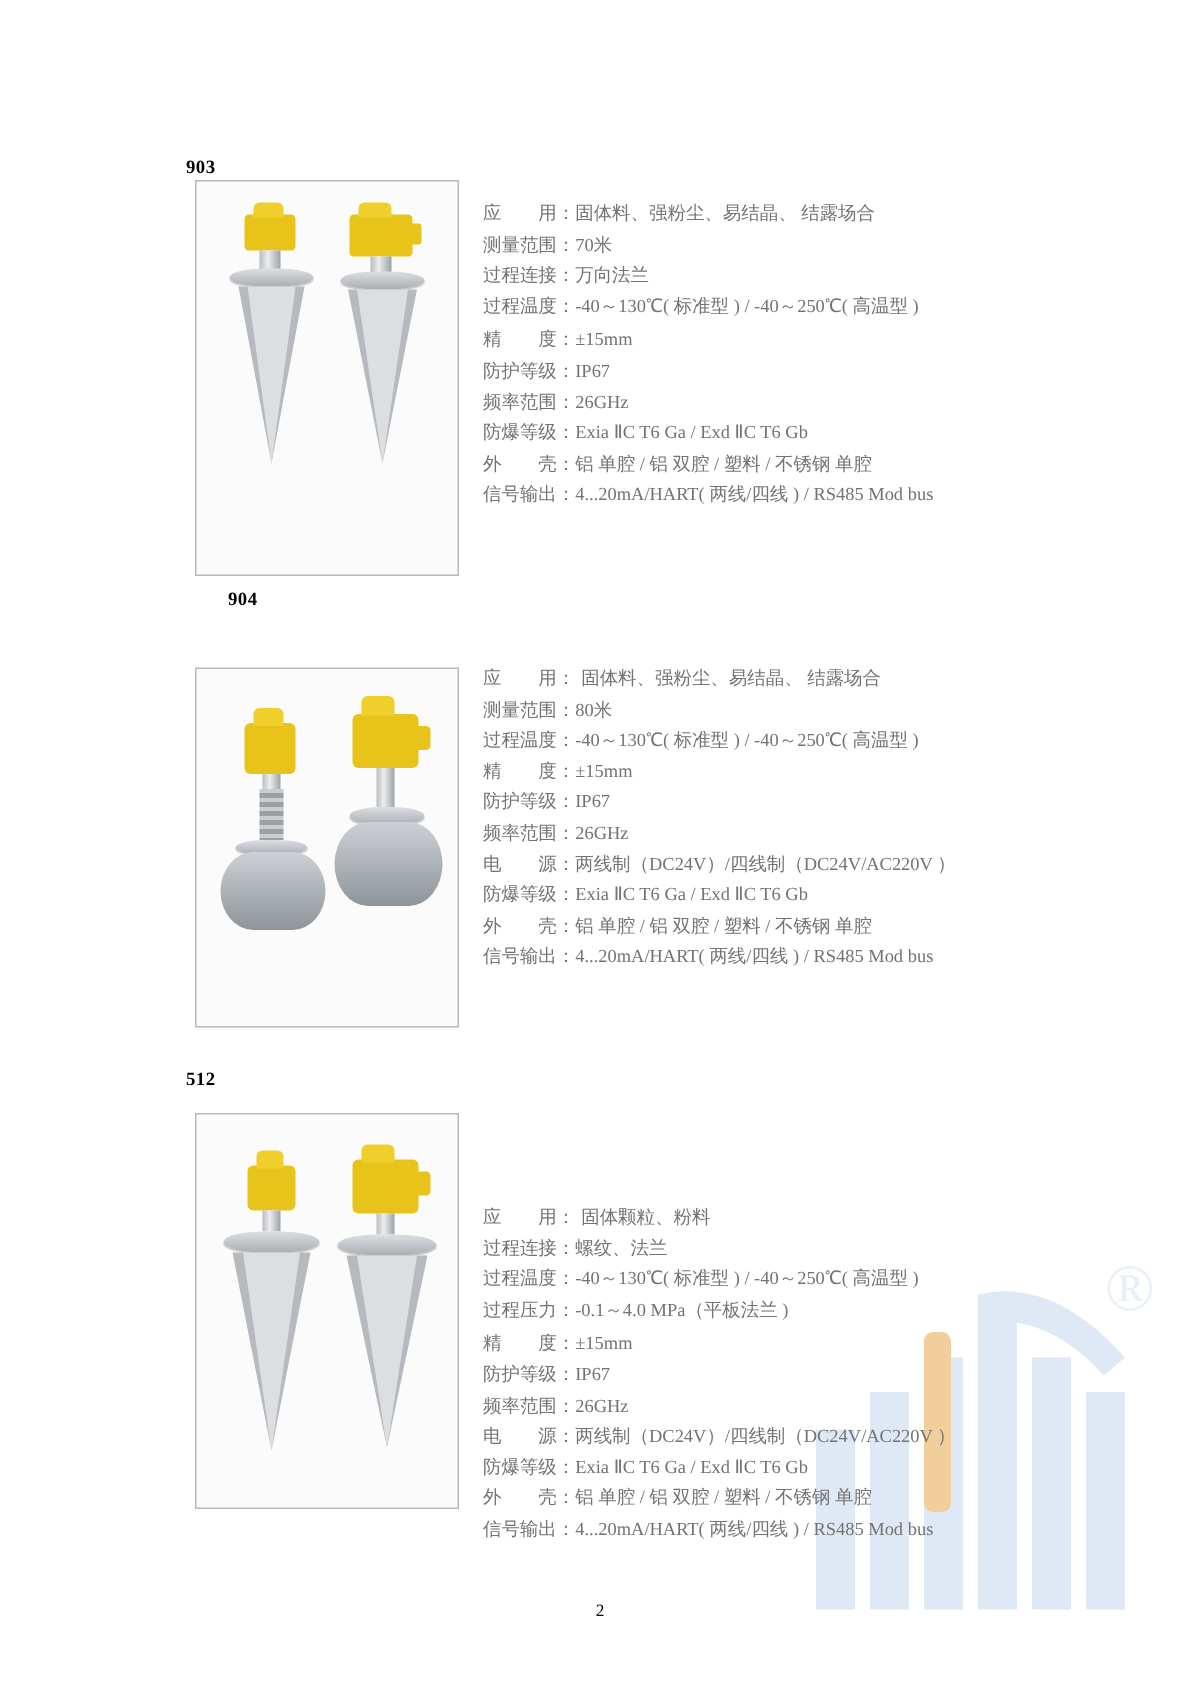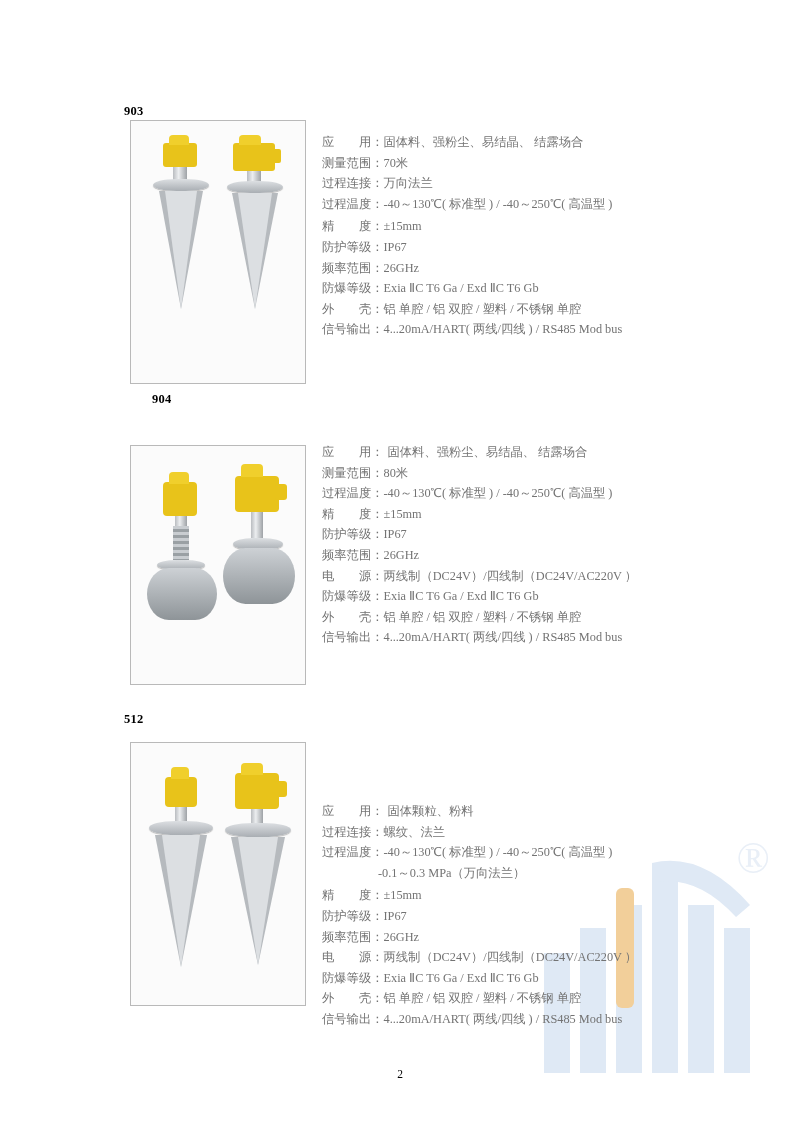--- a/index.html
+++ b/index.html
@@ -243,21 +243,21 @@
         <div class="flange" style="left:6px; top:60px; width:66px; height:14px;"></div>
         <div class="cone" style="left:12px; top:74px; border-left:27px solid transparent; border-right:27px solid transparent; border-top:128px solid #b6babe;"></div>
         <div class="cone" style="left:19px; top:74px; border-left:20px solid transparent; border-right:20px solid transparent; border-top:128px solid #dcdfe2;"></div>
       </div>
     </div>
 
     <div class="spec" style="left:322px; top:758px; width:470px;margin-top:43px;">
       <div class="row"><span class="lbl">应　　用：</span><span class="val" style="padding-left:4px;">固体颗粒、粉料</span></div>
       <div class="row"><span class="lbl">过程连接：</span><span class="val">螺纹、法兰</span></div>
       <div class="row"><span class="lbl">过程温度：</span><span class="val">-40～130℃( 标准型 ) /  -40～250℃( 高温型 )</span></div>
-      <div class="row"><span class="indent" style="width:56px;"></span><span class="val">-0.1～0.3 MPa（万向法兰）</span></div>
+      <div class="row"><span class="lbl">过程压力：</span><span class="val">-0.1～4.0 MPa（平板法兰 )</span></div>
       <div class="row" style="margin-top:2px;"><span class="lbl">精　　度：</span><span class="val">±15mm</span></div>
       <div class="row"><span class="lbl">防护等级：</span><span class="val">IP67</span></div>
       <div class="row"><span class="lbl">频率范围：</span><span class="val">26GHz</span></div>
       <div class="row"><span class="lbl">电　　源：</span><span class="val">两线制（DC24V）/四线制（DC24V/AC220V ）</span></div>
       <div class="row"><span class="lbl">防爆等级：</span><span class="val">Exia ⅡC T6 Ga / Exd  ⅡC T6 Gb</span></div>
       <div class="row"><span class="lbl">外　　壳：</span><span class="val">铝 单腔 / 铝 双腔 / 塑料 / 不锈钢 单腔</span></div>
       <div class="row"><span class="lbl">信号输出：</span><span class="val">4...20mA/HART( 两线/四线 ) / RS485  Mod bus</span></div>
     </div>
   </div>
 

